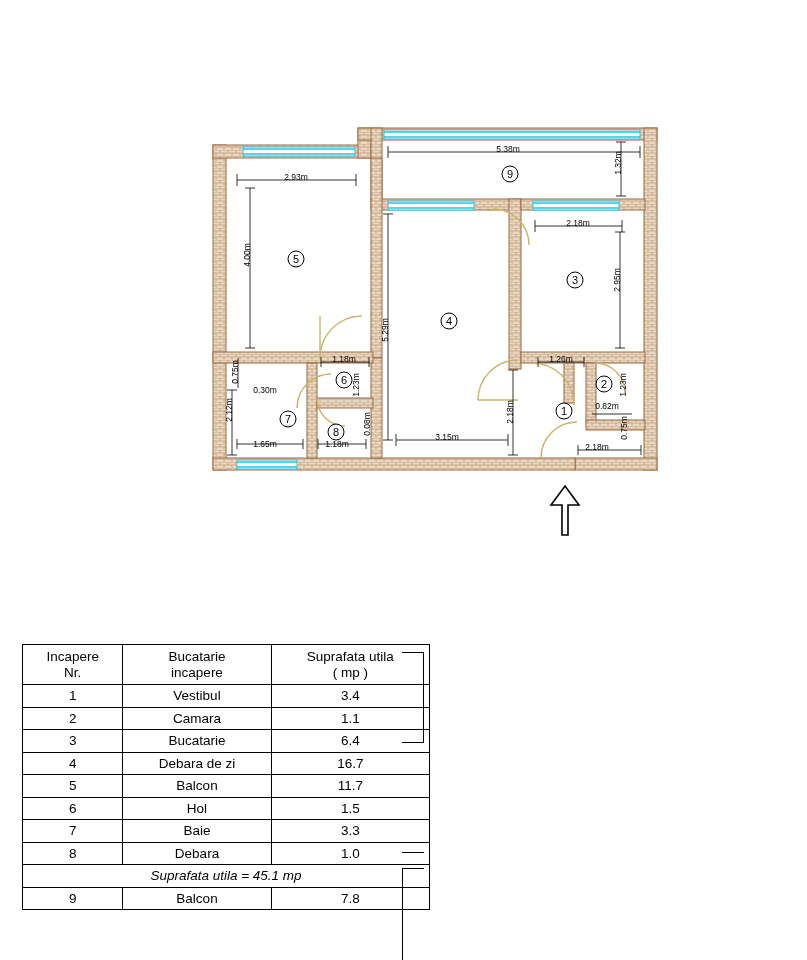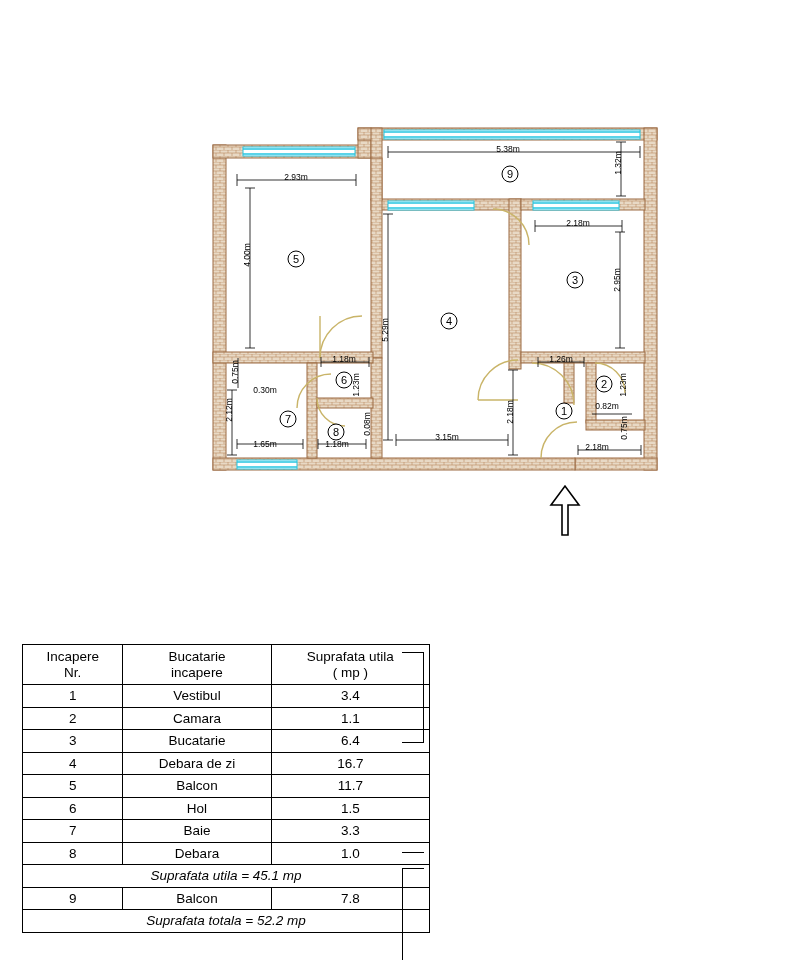--- a/index.html
+++ b/index.html
@@ -344,23 +344,20 @@
       <td>1.0</td>
     </tr>
     <tr>
       <td class="summary-label" colspan="3">Suprafata utila  = 45.1 mp</td>
     </tr>
     <tr>
       <td>9</td>
       <td>Balcon</td>
       <td>7.8</td>
     </tr>
-    <tr>
-      <td class="summary-label" colspan="3">Suprafata totala  = 52.2 mp</td>
-    </tr>
   </tbody>
 </table>
 
 <div class="stub" style="left:402px; top:652px; width:22px; height:1px;"></div>
 <div class="vstub" style="left:423px; top:652px; height:90px;"></div>
 <div class="stub" style="left:402px; top:742px; width:22px;"></div>
 <div class="stub" style="left:402px; top:852px; width:22px;"></div>
 <div class="stub" style="left:402px; top:868px; width:22px;"></div>
 <div class="vstub" style="left:402px; top:868px; height:92px;"></div>
 

